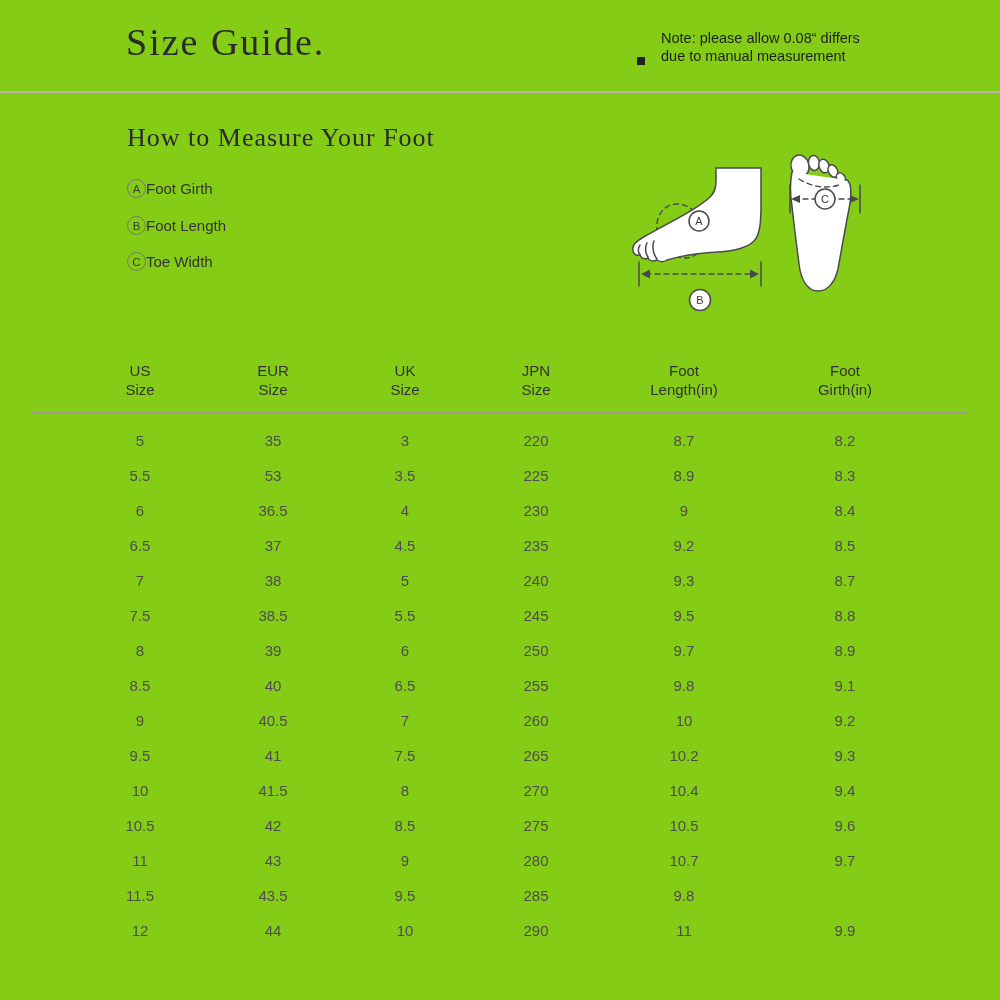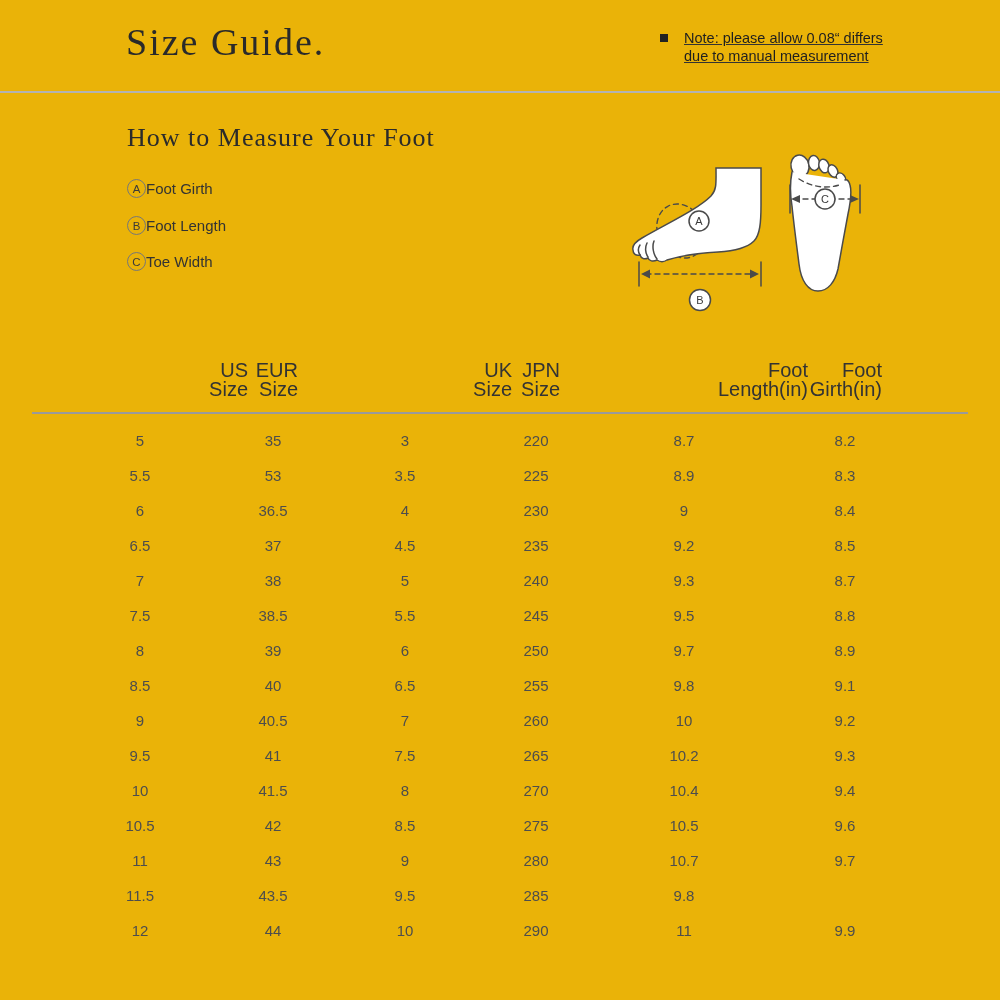--- a/index.html
+++ b/index.html
@@ -1,28 +1,28 @@
 <!DOCTYPE html>
 <html><head>
 <meta charset="utf-8">
 <style>
   html,body{margin:0;padding:0;background:#fff;}
   #page{
-    position:relative;width:1000px;height:1000px;background:#eab308;
+    position:relative;width:1000px;height:1000px;background:#84cc16;
     font-family:"Liberation Sans","DejaVu Sans",sans-serif;color:#333;overflow:hidden;
   }
   .abs{position:absolute;}
 
   
   .title{
     left:126px;top:20px;
     font-family:"Liberation Serif","DejaVu Serif",serif;
     font-size:38px;letter-spacing:2px;color:#2a2a2a;font-weight:400;
   }
-  .note{left:660px;top:29px;display:flex;align-items:flex-start;width:250px;text-decoration:underline;}
+  .note{left:637px;top:29px;display:flex;align-items:flex-end;width:250px;}
   .note-bullet{width:8px;height:8px;background:#222;margin-top:5px;flex:0 0 auto;}
   .note-text{margin-left:16px;font-size:14.5px;line-height:18px;color:#1f1f1f;}
   .divider-top{left:0;top:91px;width:1000px;height:2px;background:#b3b3b3;}
 
   
   .section-heading{
     left:127px;top:123px;
     font-family:"Liberation Serif","DejaVu Serif",serif;
     font-size:26px;letter-spacing:1px;color:#2b2b2b;font-weight:400;
   }
@@ -40,21 +40,21 @@
   .diag-dash{stroke:#4a4a4a;stroke-width:1.4;fill:none;stroke-dasharray:5 4;stroke-linecap:round;}
   .diag-fill{fill:#4a4a4a;stroke:none;}
   .diag-white{fill:#ffffff;stroke:#4a4a4a;stroke-width:1.5;}
   .diag-letter{font-family:"Liberation Sans","DejaVu Sans",sans-serif;font-size:11px;fill:#3a3a3a;text-anchor:middle;}
 
   
   .size-table{left:32px;top:355px;width:936px;}
   .thead,.trow{display:grid;grid-template-columns:216px 50px 214px 48px 248px 74px;}
   .thead{padding-top:6px;}
   .th{
-    text-align:right;font-size:20px;line-height:19px;color:#333;white-space:pre-line;
+    text-align:center;font-size:15px;line-height:19px;color:#333;white-space:pre-line;
   }
   .table-divider{margin-top:13px;width:936px;height:2px;background:#9a9a9a;}
   .tbody{padding-top:9px;}
   .trow{height:35px;align-items:center;}
   .tcell{text-align:center;font-size:15px;color:#4d4d4d;}
 </style>
 </head>
 <body>
 
 <div id="page">

